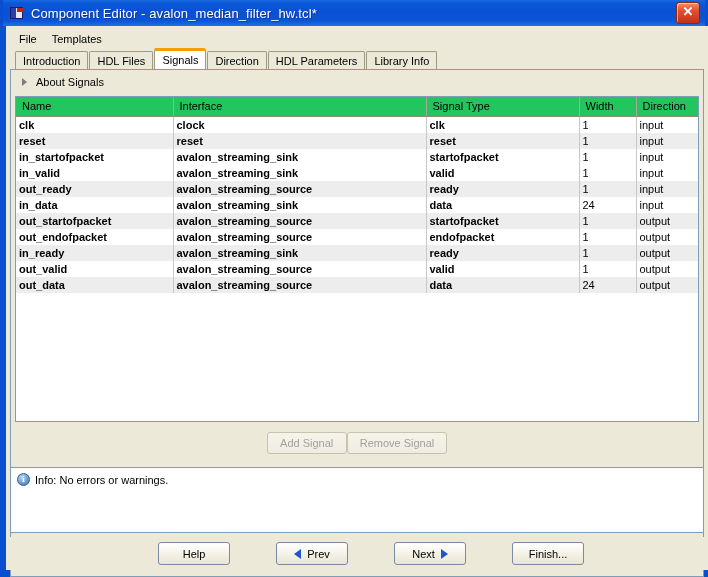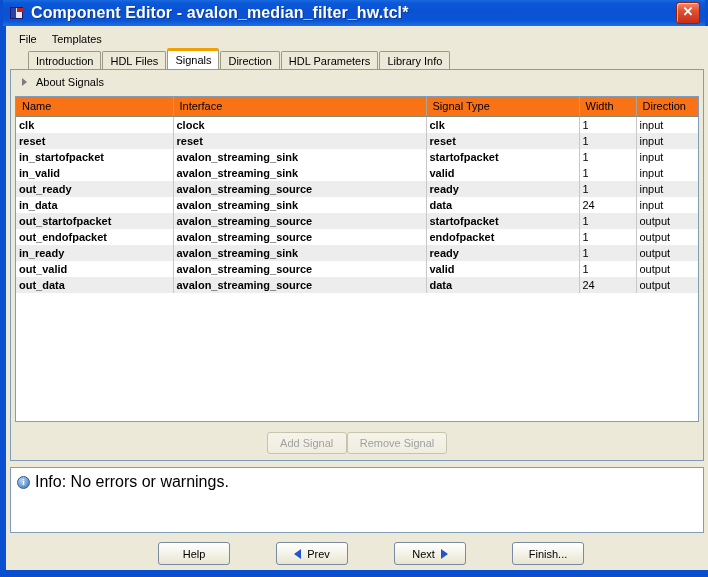--- a/index.html
+++ b/index.html
@@ -62,22 +62,22 @@
   }
   .bookglyph:after {
     content: "";
     position: absolute;
     left: 6px; top: 0px;
     width: 6px; height: 4px;
     background: #c02020;
   }
   #title-text {
     color: #ffffff;
-    font-weight: bold;
-    font-size: 16px;
+    font-weight: normal;
+    font-size: 13px;
     letter-spacing: 0.1px;
     white-space: nowrap;
     text-shadow: 1px 1px 0 rgba(0,0,0,0.30);
   }
   #titlebar-spacer { flex: 1 1 auto; }
   #close-button {
     width: 22px; height: 20px;
     margin-right: 3px;
     background: linear-gradient(to bottom, #f48b6a 0%, #e05030 40%, #c3301a 100%);
     border: 1px solid #8c2410;
@@ -123,21 +123,21 @@
     color: #000;
     cursor: default;
     white-space: nowrap;
   }
 
   
   #tabstrip {
     height: 22px;
     display: flex;
     align-items: flex-end;
-    padding-left: 22px;
+    padding-left: 9px;
     box-sizing: border-box;
     background: #ece9d8;
   }
   .tab {
     height: 18px;
     line-height: 18px;
     padding: 0 7px;
     margin-right: 1px;
     font-size: 11px;
     background: #ece9d8;
@@ -157,21 +157,21 @@
     border-color: #9c9a84;
     border-top: 3px solid #f0a000;
     z-index: 3;
   }
 
   
   #mainpanel {
     position: absolute;
     left: 4px; top: 43px;
     width: 694px;
-    height: 392px;
+    height: 508px;
     background: #ece9d8;
     border: 1px solid #7f9db9;
     box-sizing: border-box;
   }
 
   
   #about-row {
     height: 23px;
     display: flex;
     align-items: center;
@@ -201,21 +201,21 @@
     overflow: hidden;
   }
   table.sigtable {
     border-collapse: collapse;
     width: 100%;
     table-layout: fixed;
     font-size: 11px;
   }
   table.sigtable thead th {
     height: 19px;
-    background: #f97316;
+    background: #22c55e;
     border-right: 1px solid #a9a795;
     border-bottom: 1px solid #8c8a78;
     font-weight: normal;
     text-align: left;
     padding: 0 0 0 6px;
     font-size: 11px;
     color: #000;
     box-sizing: border-box;
     white-space: nowrap;
     overflow: hidden;
@@ -309,21 +309,21 @@
   #info-icon .i {
     position: absolute;
     left: 0; right: 0; top: -1px;
     text-align: center;
     color: #ffffff;
     font-size: 9px;
     font-weight: bold;
     line-height: 13px;
     font-family: "Liberation Serif", serif;
   }
-  #status-text { font-size: 16px; color: #000; }
+  #status-text { font-size: 11px; color: #000; }
 
   
   #navbar {
     position: absolute;
     left: 0; top: 511px;
     width: 702px;
     height: 33px;
     display: flex;
     align-items: center;
     justify-content: center;

